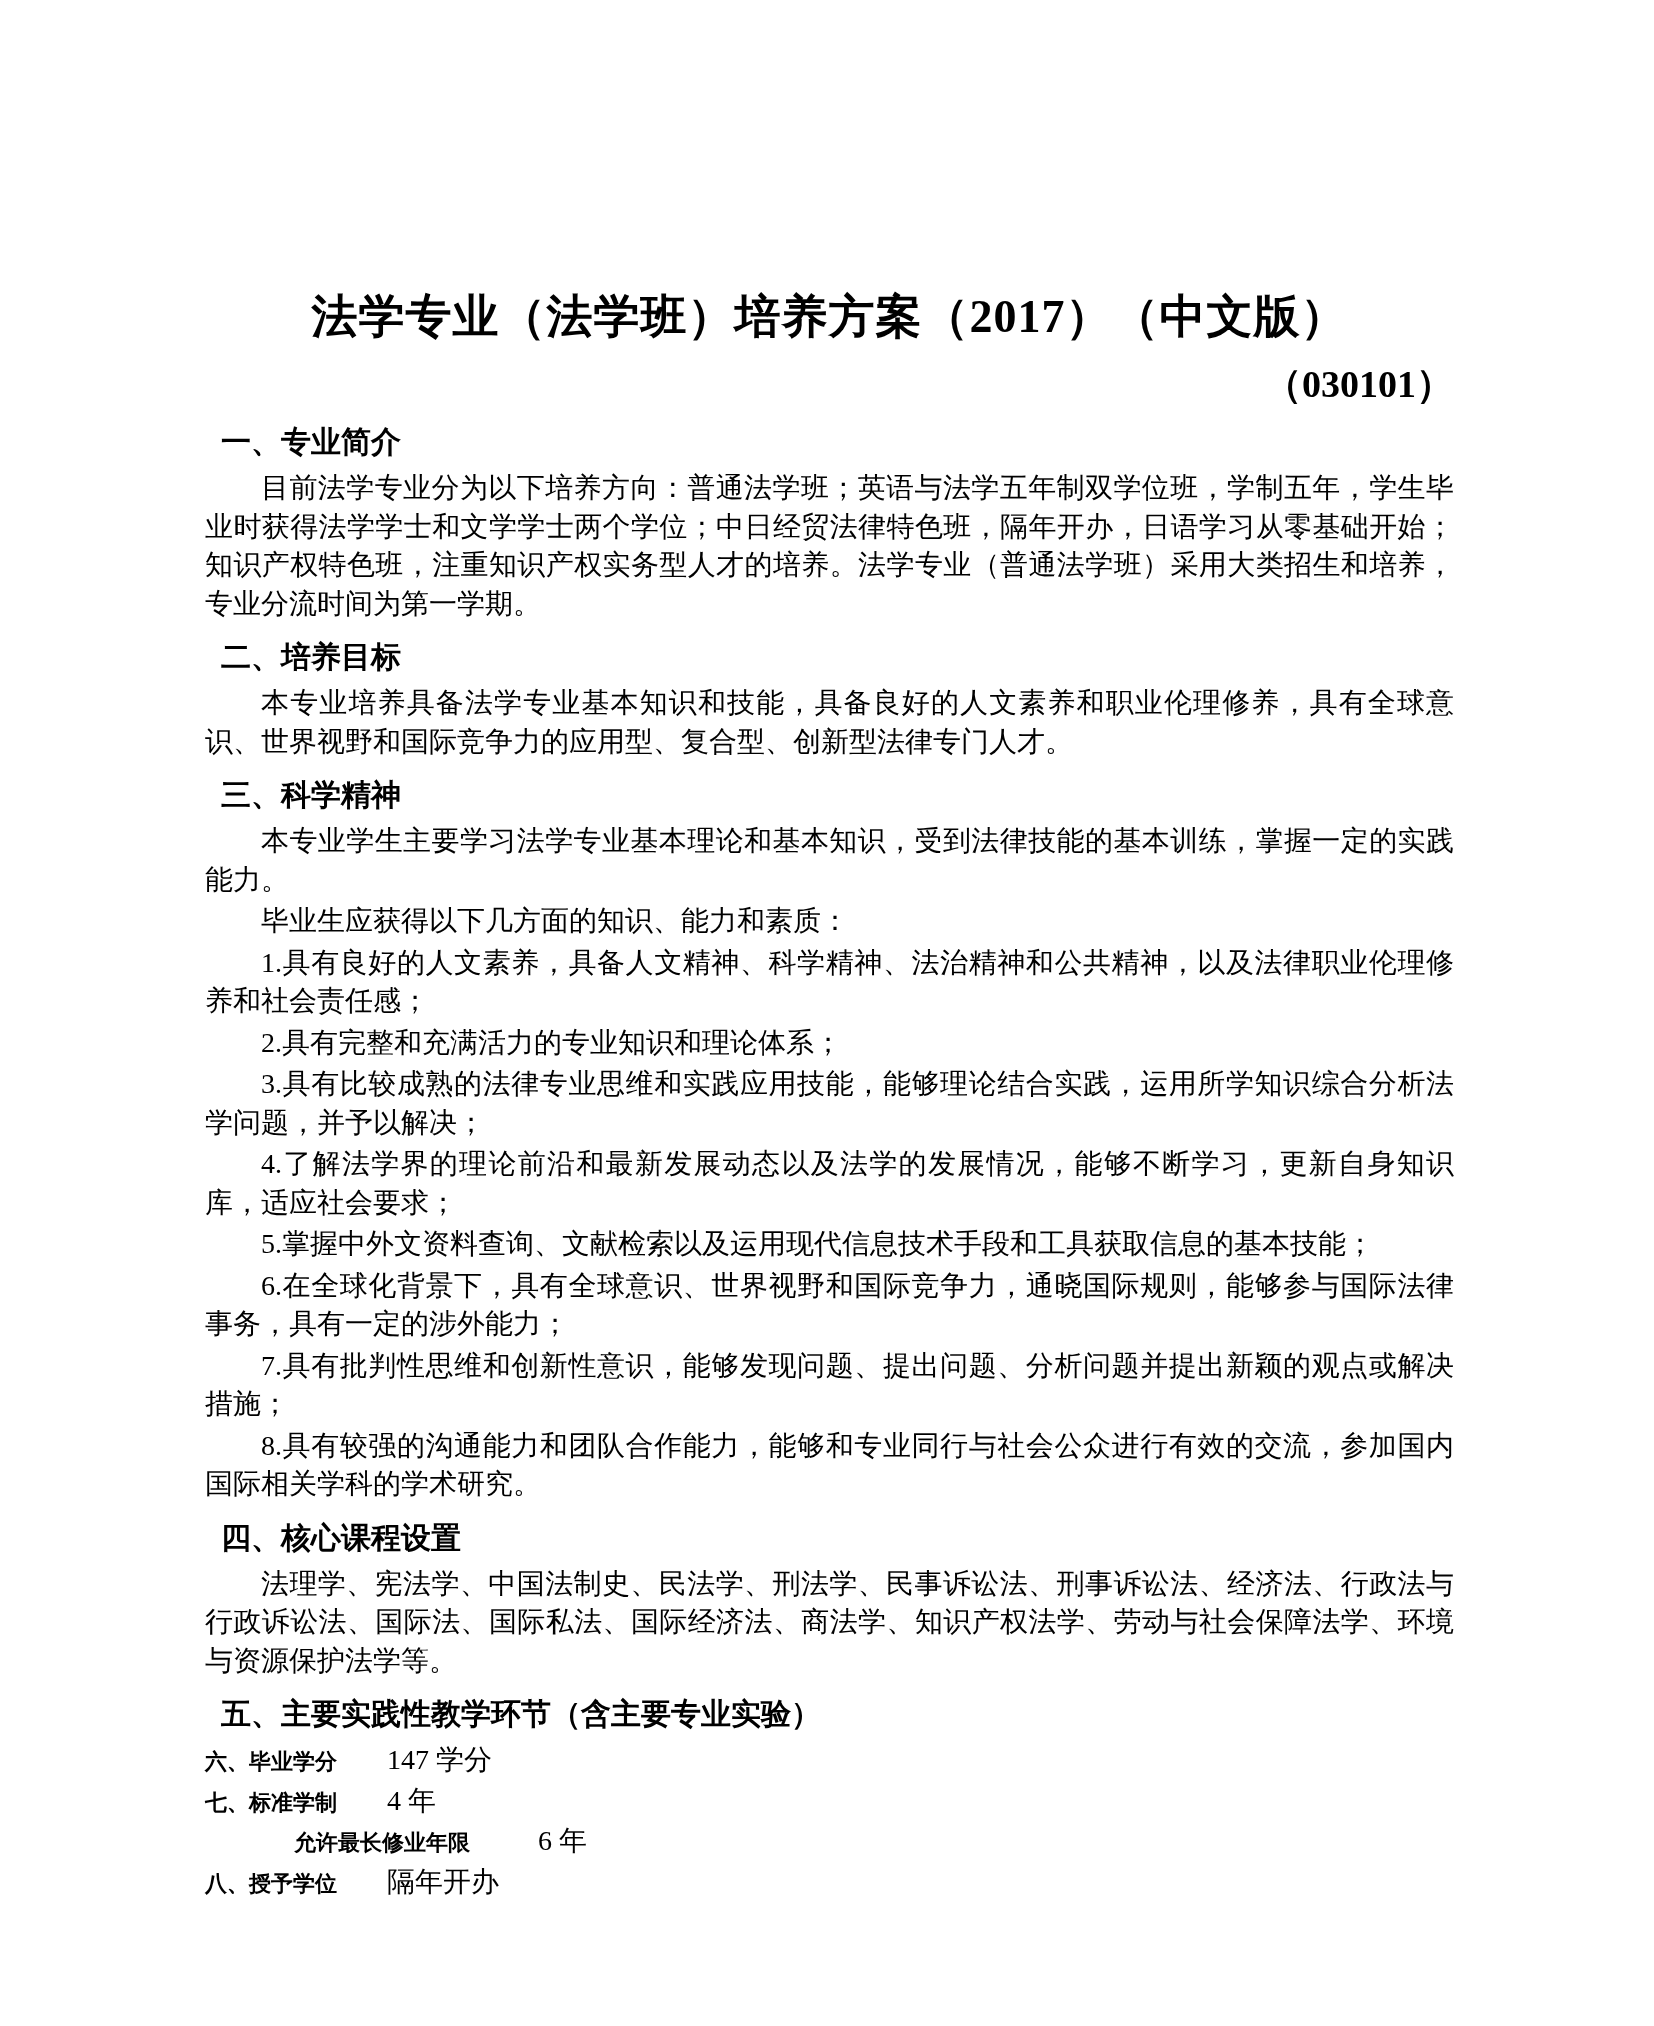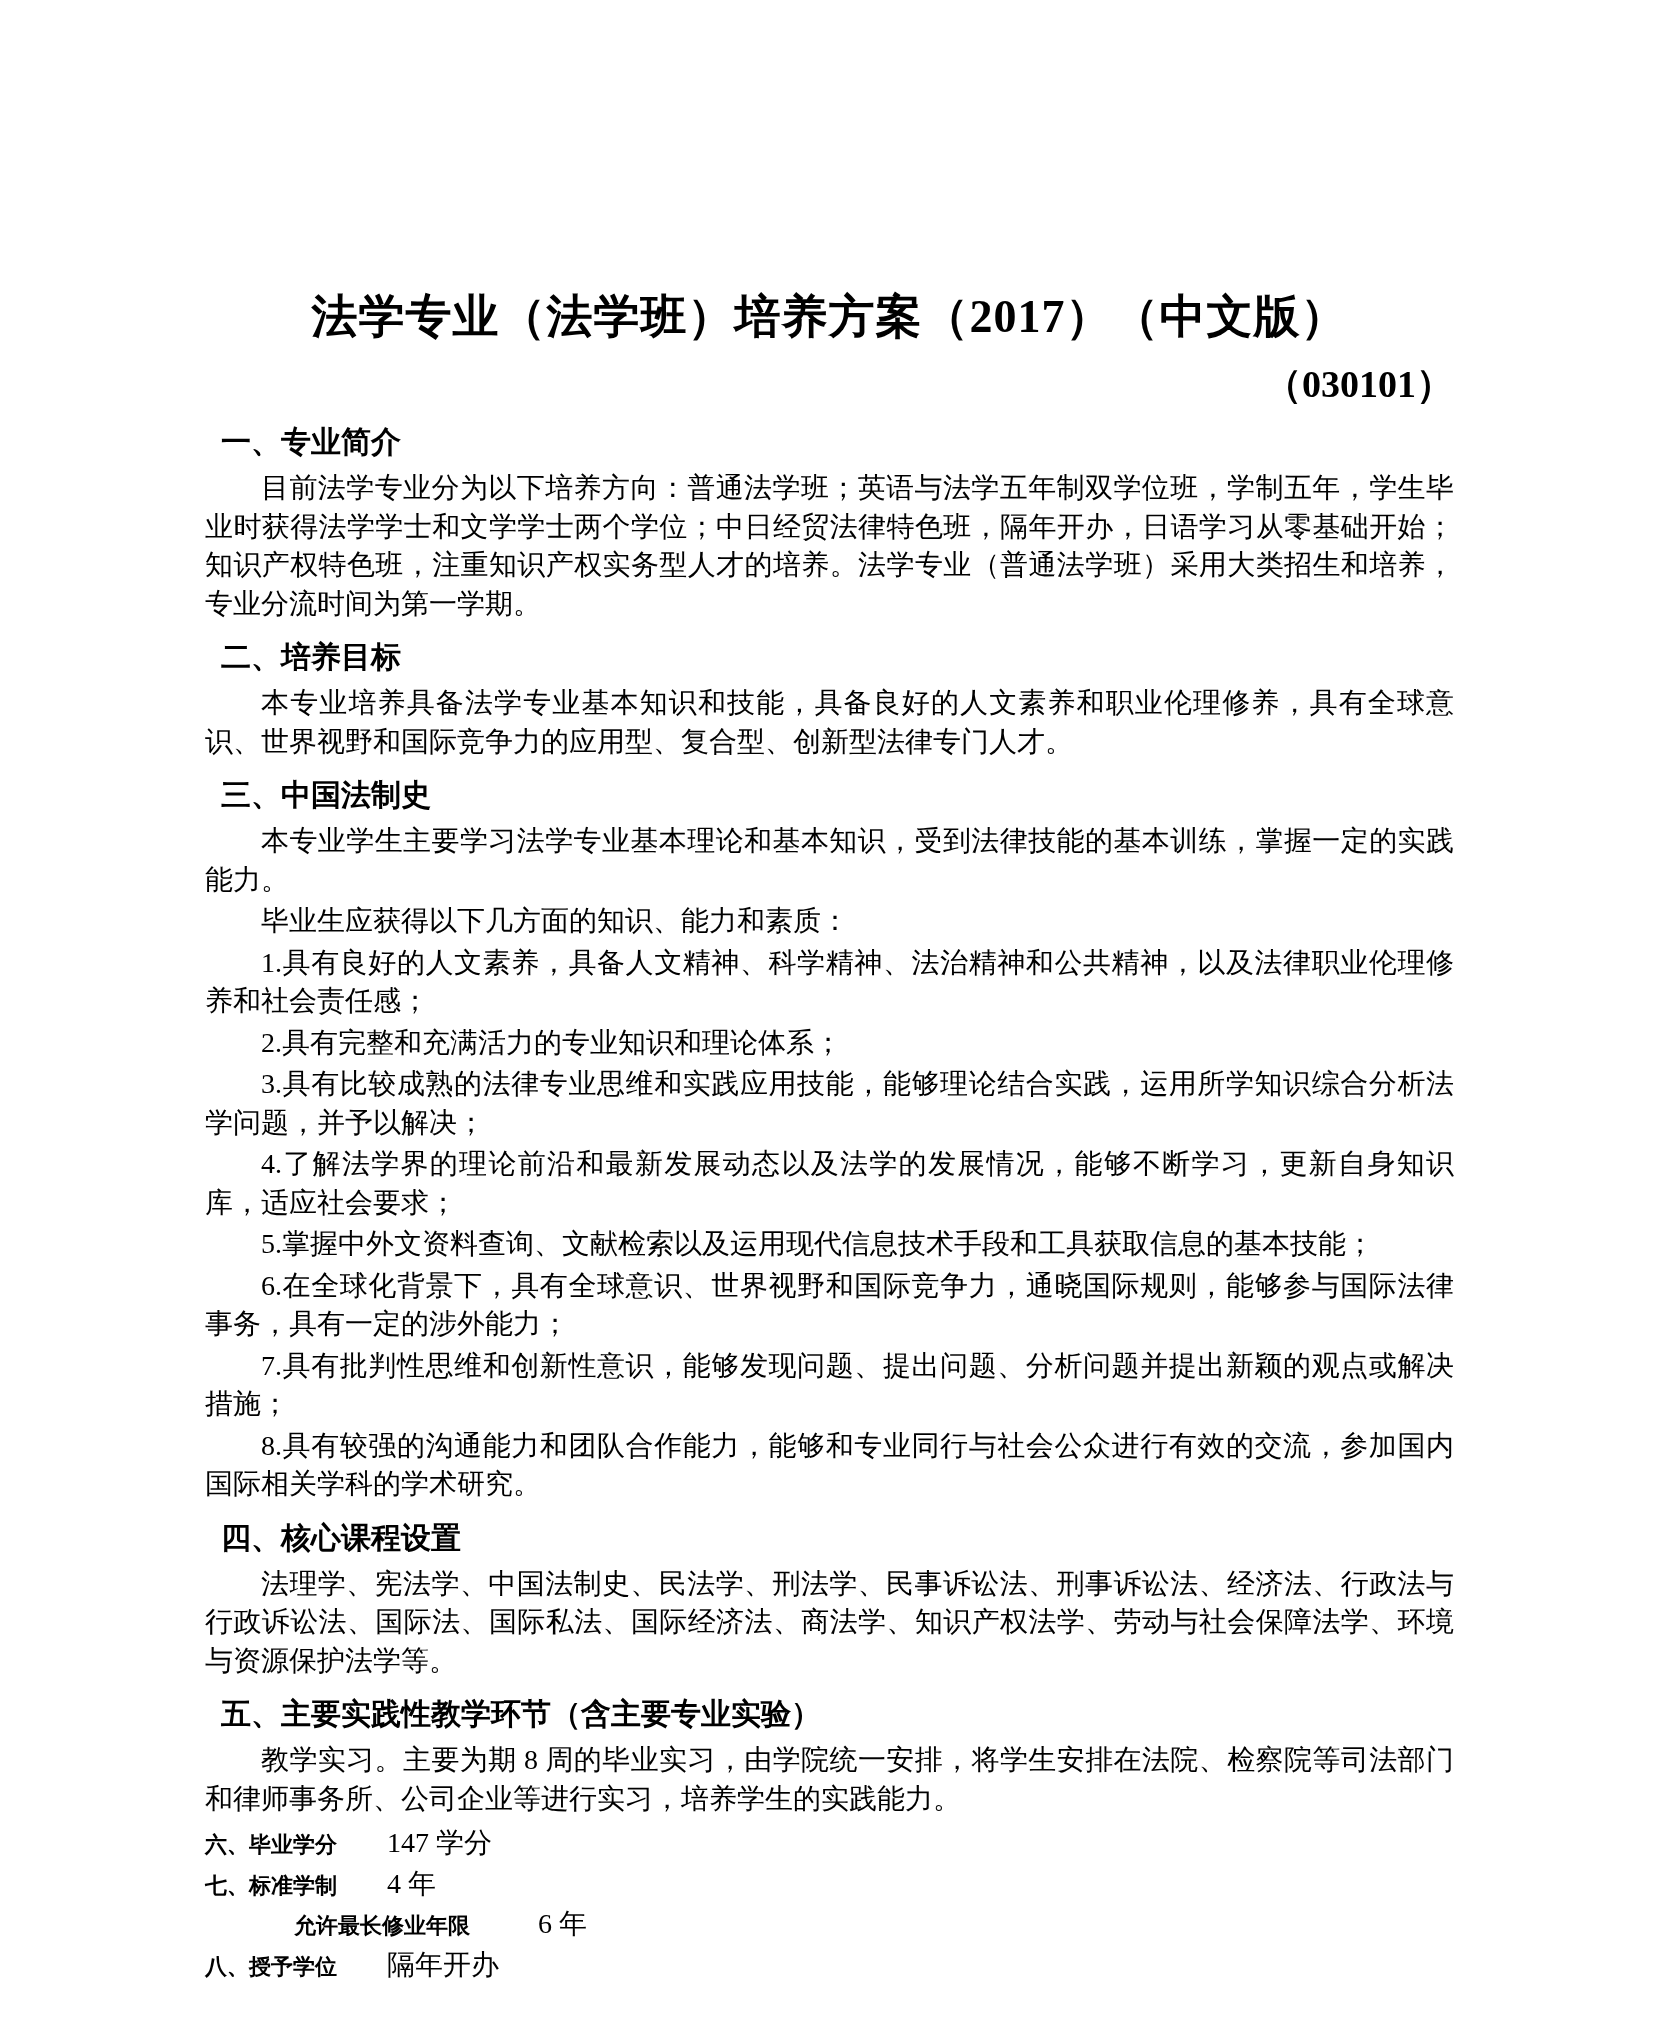--- a/index.html
+++ b/index.html
@@ -74,41 +74,40 @@
     <h3 class="sec-heading">一、专业简介</h3>
     <p class="body-para">目前法学专业分为以下培养方向：普通法学班；英语与法学五年制双学位班，学制五年，学生毕业时获得法学学士和文学学士两个学位；中日经贸法律特色班，隔年开办，日语学习从零基础开始；知识产权特色班，注重知识产权实务型人才的培养。法学专业（普通法学班）采用大类招生和培养，专业分流时间为第一学期。</p>
   </section>
 
   <section>
     <h3 class="sec-heading">二、培养目标</h3>
     <p class="body-para">本专业培养具备法学专业基本知识和技能，具备良好的人文素养和职业伦理修养，具有全球意识、世界视野和国际竞争力的应用型、复合型、创新型法律专门人才。</p>
   </section>
 
   <section>
-    <h3 class="sec-heading">三、中国法制史</h3>
+    <h3 class="sec-heading">三、科学精神</h3>
     <p class="body-para">本专业学生主要学习法学专业基本理论和基本知识，受到法律技能的基本训练，掌握一定的实践能力。</p>
     <p class="body-para">毕业生应获得以下几方面的知识、能力和素质：</p>
     <p class="body-para">1.具有良好的人文素养，具备人文精神、科学精神、法治精神和公共精神，以及法律职业伦理修养和社会责任感；</p>
     <p class="body-para">2.具有完整和充满活力的专业知识和理论体系；</p>
     <p class="body-para">3.具有比较成熟的法律专业思维和实践应用技能，能够理论结合实践，运用所学知识综合分析法学问题，并予以解决；</p>
     <p class="body-para">4.了解法学界的理论前沿和最新发展动态以及法学的发展情况，能够不断学习，更新自身知识库，适应社会要求；</p>
     <p class="body-para">5.掌握中外文资料查询、文献检索以及运用现代信息技术手段和工具获取信息的基本技能；</p>
     <p class="body-para">6.在全球化背景下，具有全球意识、世界视野和国际竞争力，通晓国际规则，能够参与国际法律事务，具有一定的涉外能力；</p>
     <p class="body-para">7.具有批判性思维和创新性意识，能够发现问题、提出问题、分析问题并提出新颖的观点或解决措施；</p>
     <p class="body-para">8.具有较强的沟通能力和团队合作能力，能够和专业同行与社会公众进行有效的交流，参加国内国际相关学科的学术研究。</p>
   </section>
 
   <section>
     <h3 class="sec-heading">四、核心课程设置</h3>
     <p class="body-para">法理学、宪法学、中国法制史、民法学、刑法学、民事诉讼法、刑事诉讼法、经济法、行政法与行政诉讼法、国际法、国际私法、国际经济法、商法学、知识产权法学、劳动与社会保障法学、环境与资源保护法学等。</p>
   </section>
 
   <section>
     <h3 class="sec-heading">五、主要实践性教学环节（含主要专业实验）</h3>
-    <p class="body-para">教学实习。主要为期 8 周的毕业实习，由学院统一安排，将学生安排在法院、检察院等司法部门和律师事务所、公司企业等进行实习，培养学生的实践能力。</p>
   </section>
 
   <div class="facts">
     <div class="fact">
       <span class="fact-label">六、毕业学分</span><span class="fact-value">147 学分</span>
     </div>
     <div class="fact">
       <span class="fact-label">七、标准学制</span><span class="fact-value">4 年</span>
     </div>
     <div class="fact indented">

